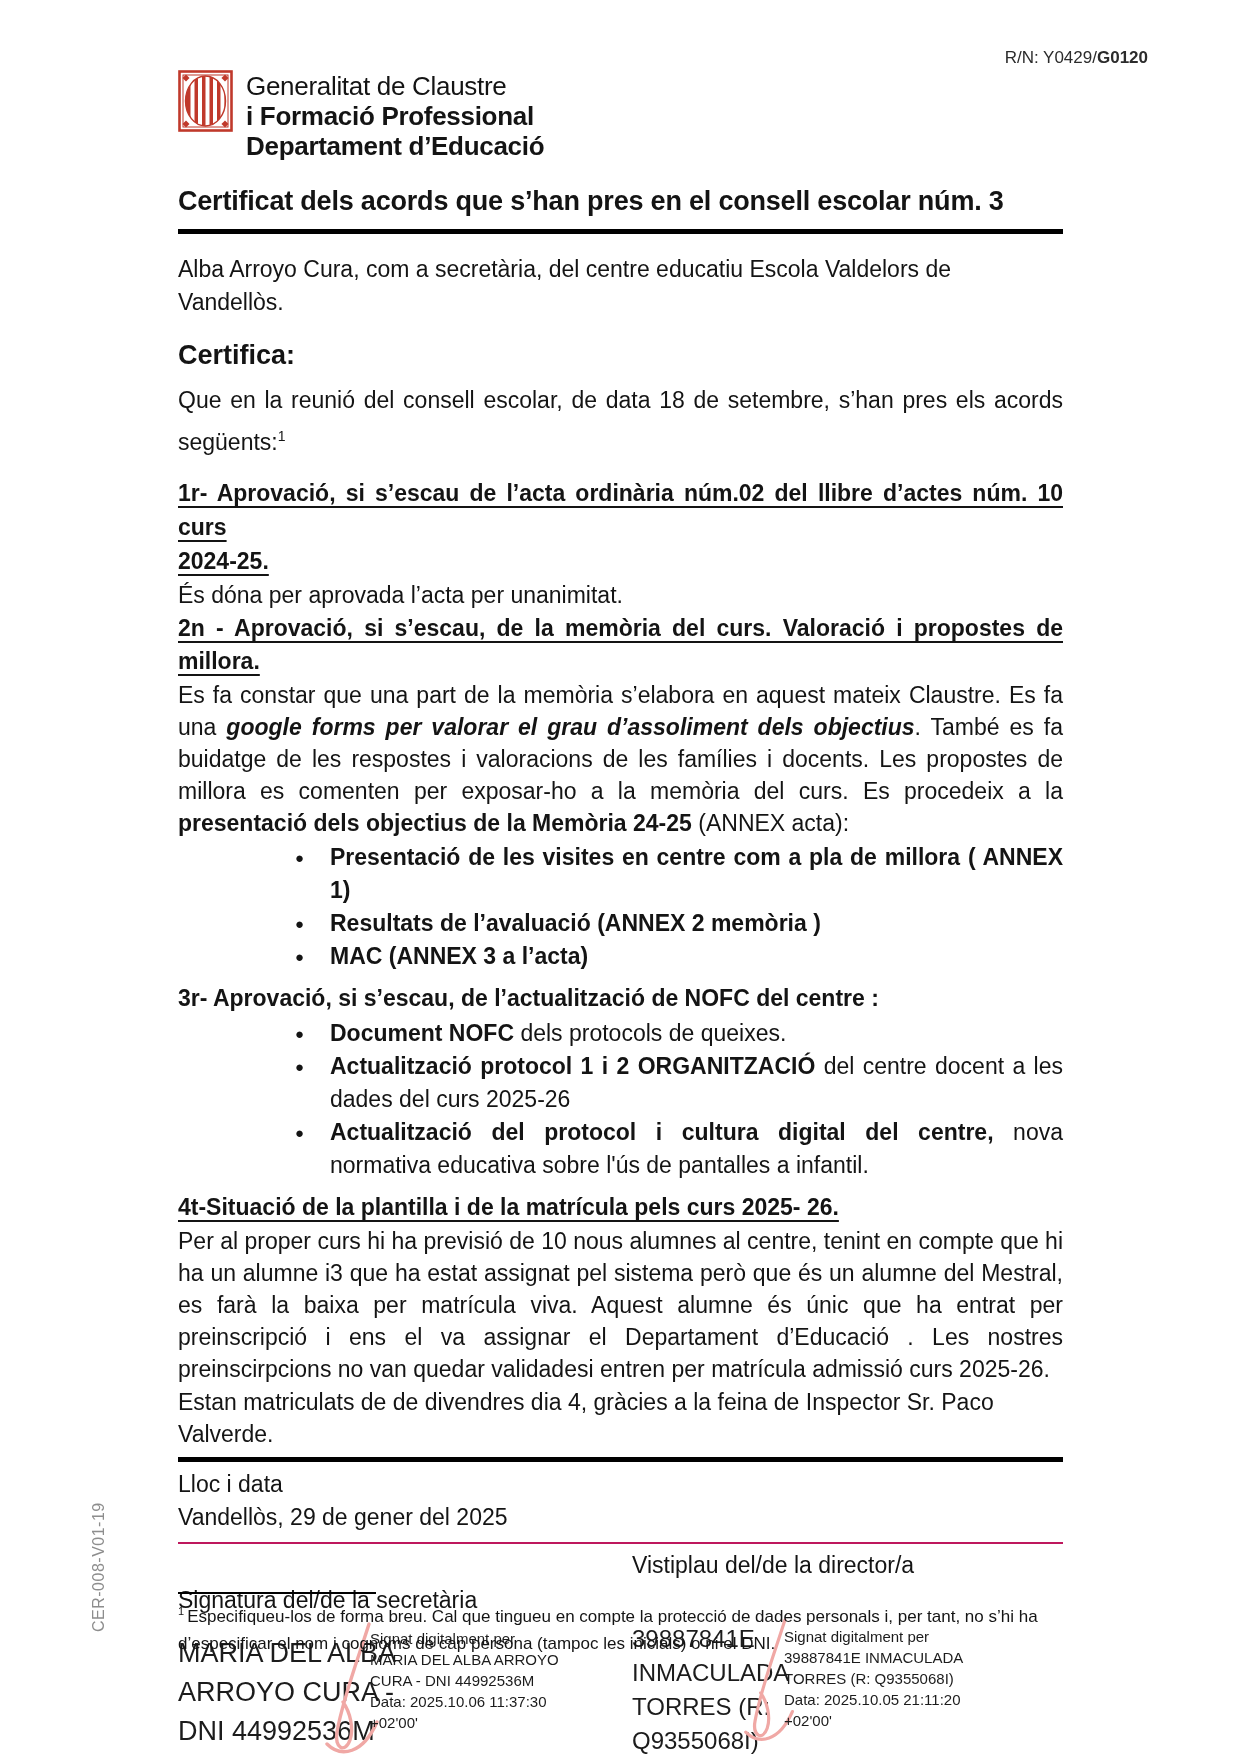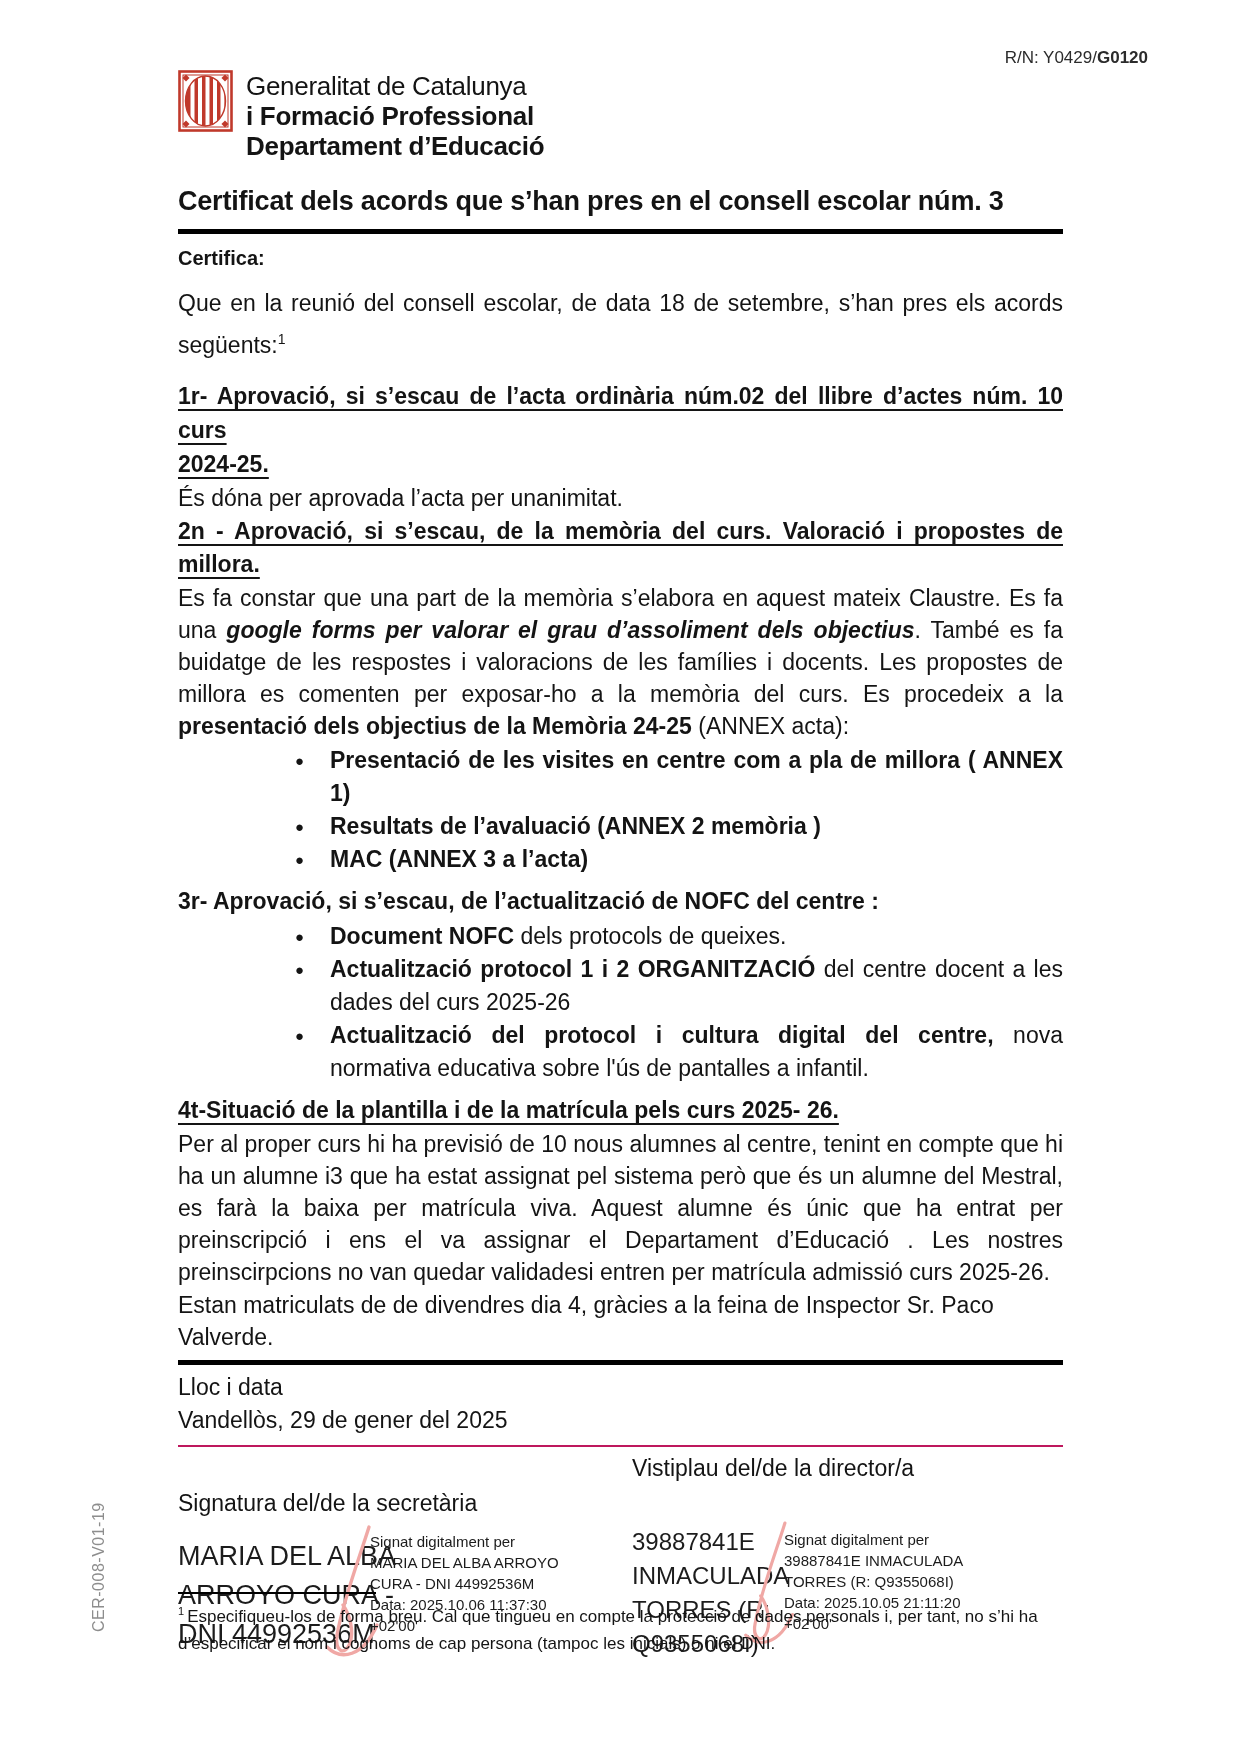--- a/index.html
+++ b/index.html
@@ -23,21 +23,21 @@
   
   .brand { margin-top:70px; display:flex; align-items:flex-start; }
   .logo  { width:55px; height:62px; flex:0 0 auto; }
   .brand-lines { margin-left:13px; padding-top:1px; font-size:26px; line-height:30px; letter-spacing:-0.3px; }
   .bl2 { font-weight:bold; }
 
   .title { margin:24px 0 0 0; font-size:27px; line-height:33px; font-weight:bold;
            padding-bottom:11px; border-bottom:5px solid #000; letter-spacing:-0.2px; }
 
   .intro { margin:19px 0 0 0; font-size:23px; line-height:33px; }
-  .certifica { margin:8px 0 0 0; font-size:20px; line-height:33px; font-weight:bold; }
+  .certifica { margin:20px 0 0 0; font-size:27px; line-height:33px; font-weight:bold; }
 
   .opening { margin-top:7px; font-size:23px; line-height:42px; }
   sup { font-size:14px; vertical-align:super; line-height:0; }
 
   section { display:block; }
   .s1 { margin-top:13px; font-size:23px; line-height:34px; }
   .h  { font-weight:bold; }
   .s2 { margin-top:0; font-size:23px; }
   .s2 .h, .s3 .h, .s4 .h { line-height:33px; }
   .para { margin:1px 0 0 0; font-size:23px; line-height:32px; }
@@ -101,28 +101,29 @@
         <g clip-path="url(#ovalClip)" fill="#ffffff">
           <rect x="12.5" y="4" width="4" height="54"></rect>
           <rect x="20.0" y="4" width="4" height="54"></rect>
           <rect x="27.5" y="4" width="4" height="54"></rect>
           <rect x="35.0" y="4" width="4" height="54"></rect>
           <rect x="42.5" y="4" width="4" height="54"></rect>
         </g>
         <ellipse cx="27.5" cy="31" rx="20" ry="25" fill="none" stroke="#C0392B" stroke-width="1.4"></ellipse>
       </svg>
       <div class="brand-lines">
-        <div class="bl1">Generalitat de Catalunya</div>
+        <div class="bl1">Generalitat de Claustre</div>
         <div class="bl2">i Formació Professional</div>
         <div class="bl2">Departament d’Educació</div>
       </div>
     </div>
 
     <h1 class="title">Certificat dels acords que s’han pres en el consell escolar núm. 3</h1>
 
+    <p class="intro">Alba Arroyo Cura, com a secretària, del centre educatiu Escola Valdelors de Vandellòs.</p>
 
     <p class="certifica">Certifica:</p>
 
     <div class="opening">
       <div class="jlast">Que en la reunió del consell escolar, de data 18 de setembre, s’han pres els acords</div>
       <div><span>següents:</span><sup>1</sup></div>
     </div>
 
     <section class="s1">
       <div class="h u jlast">1r- Aprovació, si s’escau de l’acta ordinària núm.02 del llibre d’actes núm. 10 curs</div>

